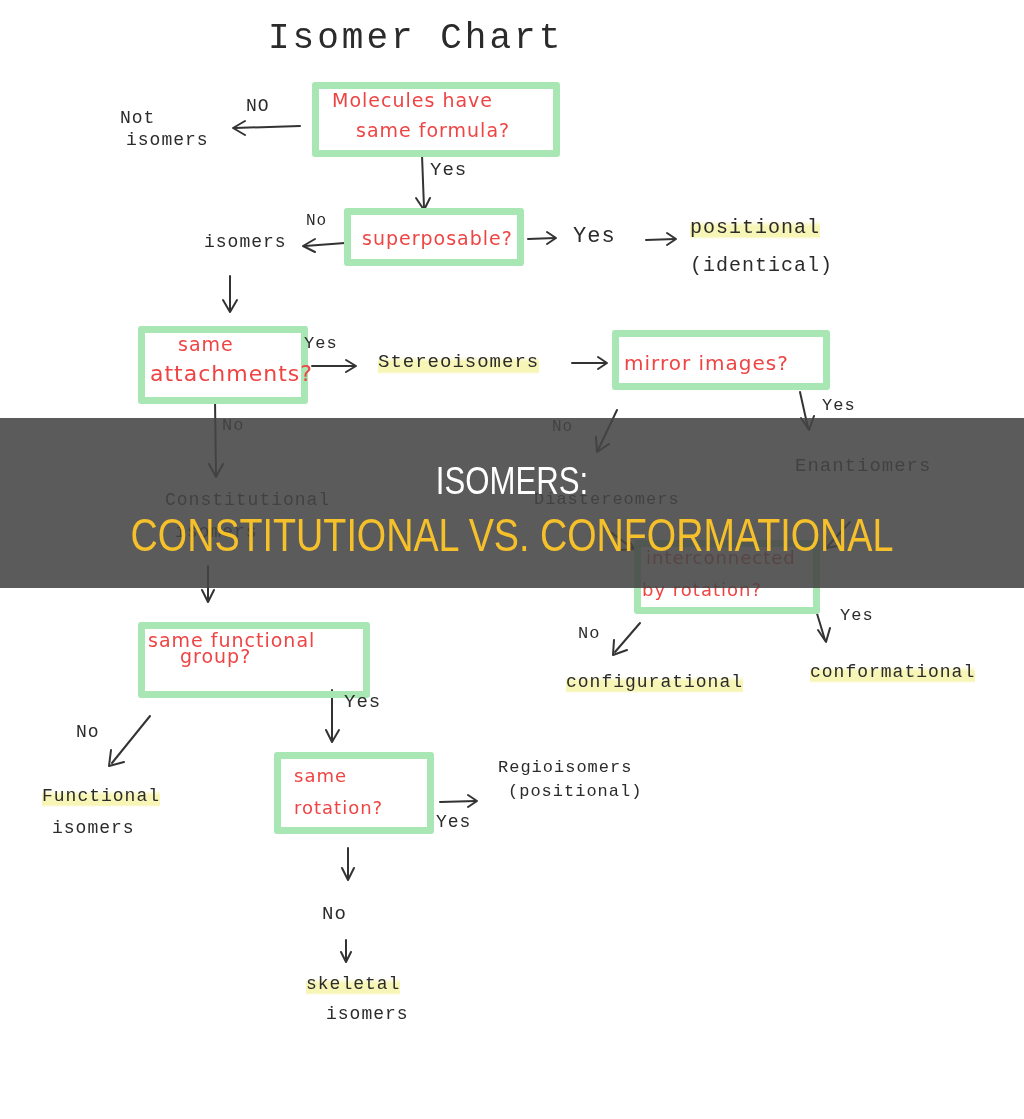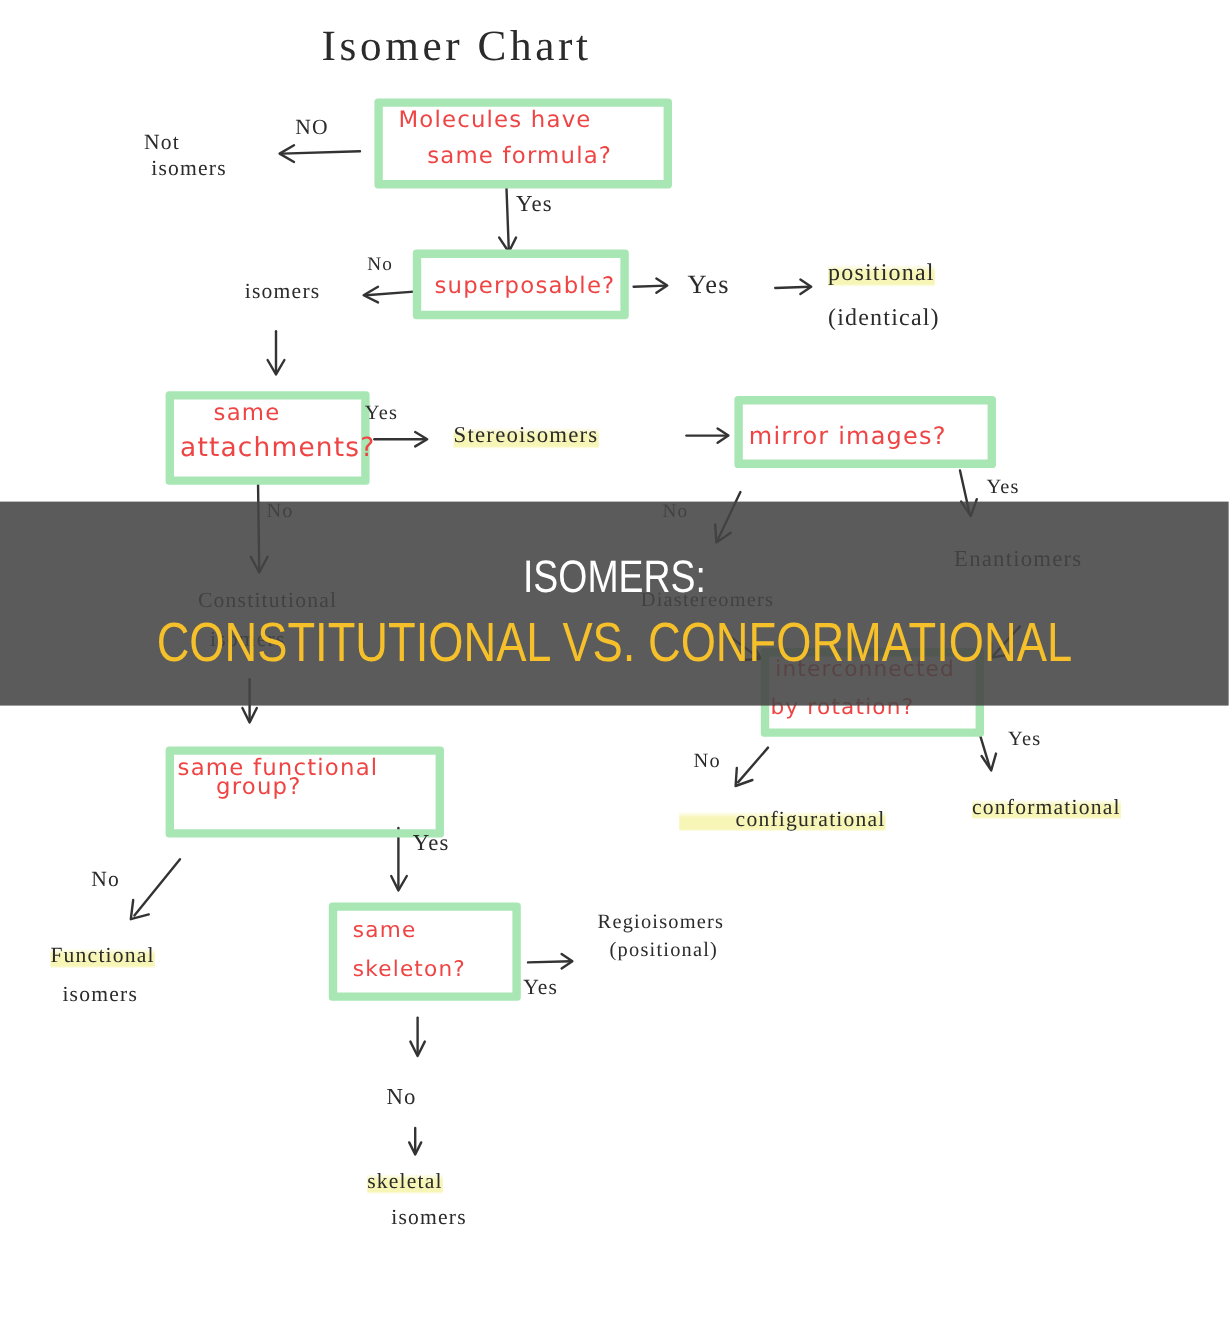--- a/index.html
+++ b/index.html
@@ -4,21 +4,21 @@
   <style>
     html, body { margin: 0; padding: 0; }
     body {
       width: 1024px; height: 1119px; position: relative; overflow: hidden;
       background: #ffffff;
       font-family: "DejaVu Sans", sans-serif;
     }
     .canvas { position: absolute; left: 0; top: 0; width: 1024px; height: 1119px; }
     .hw {
       position: absolute; color: #2b2b2b;
-      font-family: Liberation Serif, serif; font-weight: 300;
+      font-family: Liberation Mono, monospace; font-weight: 300;
       letter-spacing: 1px; white-space: nowrap; line-height: 1.15;
     }
     .hl { background: linear-gradient(180deg, rgba(250,248,190,0) 20%, rgba(246,244,170,0.85) 45%, rgba(246,244,170,0.85) 90%, rgba(250,248,190,0) 100%); }
     .box {
       position: absolute; border: 7px solid #a8e6b4; border-radius: 3px;
       box-sizing: border-box;
     }
     .box-text { position: absolute; color: #ef4444; font-family: "DejaVu Sans", sans-serif; letter-spacing: 1px; text-align: center; line-height: 1.3; white-space: nowrap; }
     svg.arrows { position: absolute; left: 0; top: 0; }
     .overlay {
@@ -143,35 +143,35 @@
   <div class="hw" style="left:165px; top:490px; font-size:18px;">Constitutional</div>
   <div class="hw" style="left:175px; top:522px; font-size:18px;">isomers</div>
   <div class="hw" style="left:534px; top:490px; font-size:17px;">Diastereomers</div>
 
   <div class="box" style="left:634px; top:540px; width:186px; height:74px;"></div>
   <div class="box-text" style="left:646px; top:546px; font-size:18px;">interconnected</div>
   <div class="box-text" style="left:642px; top:578px; font-size:18px;">by rotation?</div>
 
   <div class="hw" style="left:578px; top:624px; font-size:17px;">No</div>
   <div class="hw" style="left:840px; top:606px; font-size:17px;">Yes</div>
-  <div class="hw hl" style="left:566px; top:672px; font-size:18px;padding-left:47px;">configurational</div>
+  <div class="hw hl" style="left:566px; top:672px; font-size:18px;">configurational</div>
   <div class="hw hl" style="left:810px; top:662px; font-size:18px;">conformational</div>
 
   <div class="box" style="left:138px; top:622px; width:232px; height:76px;"></div>
   <div class="box-text" style="left:148px; top:628px; font-size:19px;">same functional</div>
   <div class="box-text" style="left:180px; top:644px; font-size:19px;">group?</div>
 
   <div class="hw" style="left:76px; top:722px; font-size:18px;">No</div>
   <div class="hw" style="left:344px; top:692px; font-size:19px;">Yes</div>
   <div class="hw hl" style="left:42px; top:786px; font-size:18px;">Functional</div>
   <div class="hw" style="left:52px; top:818px; font-size:18px;">isomers</div>
 
   <div class="box" style="left:274px; top:752px; width:160px; height:82px;"></div>
   <div class="box-text" style="left:294px; top:764px; font-size:18px;">same</div>
-  <div class="box-text" style="left:294px; top:796px; font-size:18px;">skeleton?</div>
+  <div class="box-text" style="left:294px; top:796px; font-size:18px;">rotation?</div>
   <div class="hw" style="left:436px; top:812px; font-size:18px;">Yes</div>
   <div class="hw" style="left:498px; top:758px; font-size:17px;">Regioisomers</div>
   <div class="hw" style="left:508px; top:782px; font-size:17px;">(positional)</div>
 
   <div class="hw" style="left:322px; top:904px; font-size:19px;">No</div>
   <div class="hw hl" style="left:306px; top:974px; font-size:18px;">skeletal</div>
   <div class="hw" style="left:326px; top:1004px; font-size:18px;">isomers</div>
 
   <div class="overlay"></div>
   <div class="title-top">ISOMERS:</div>

